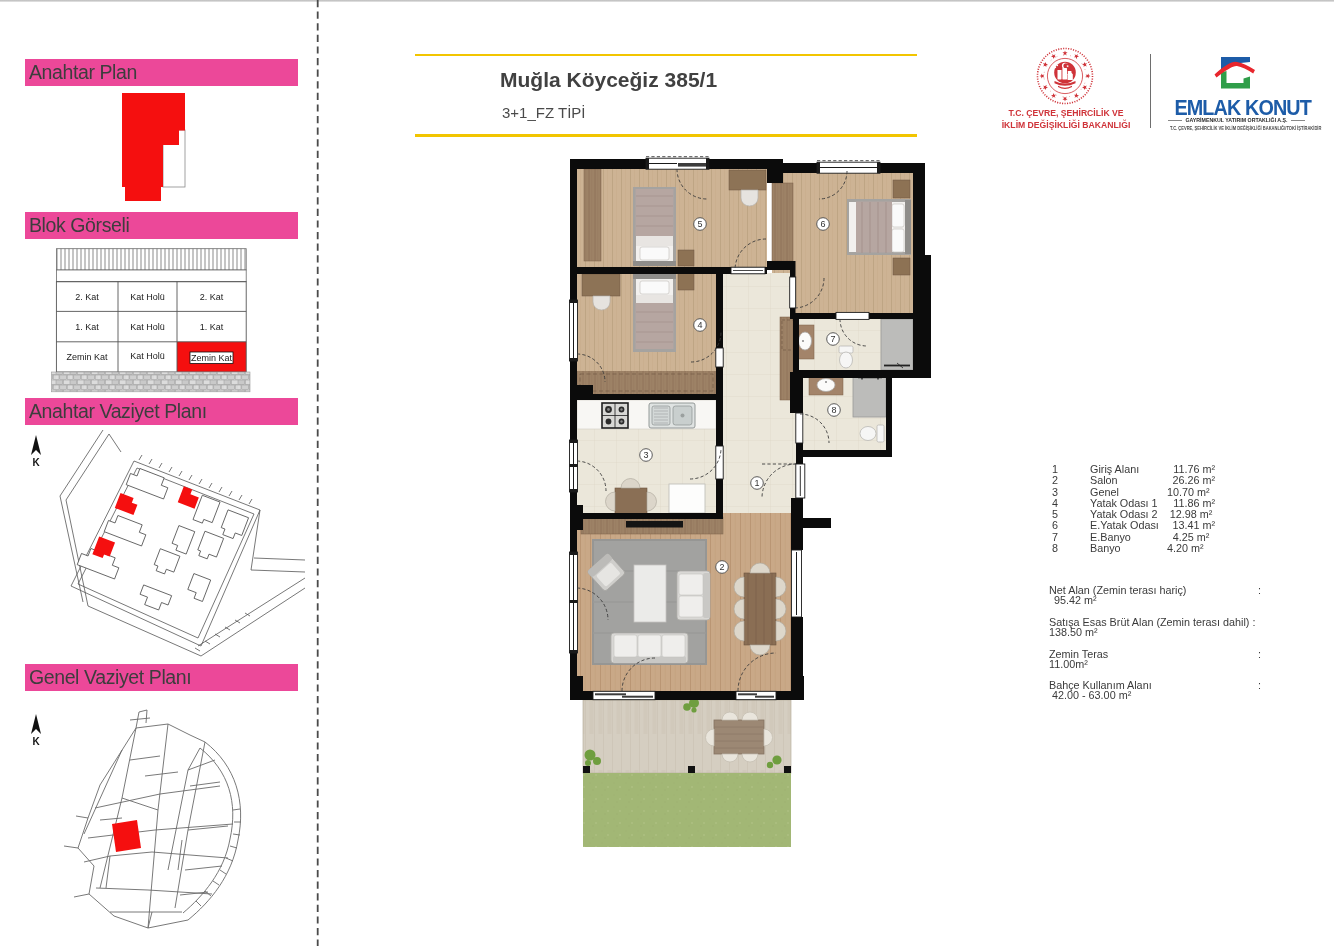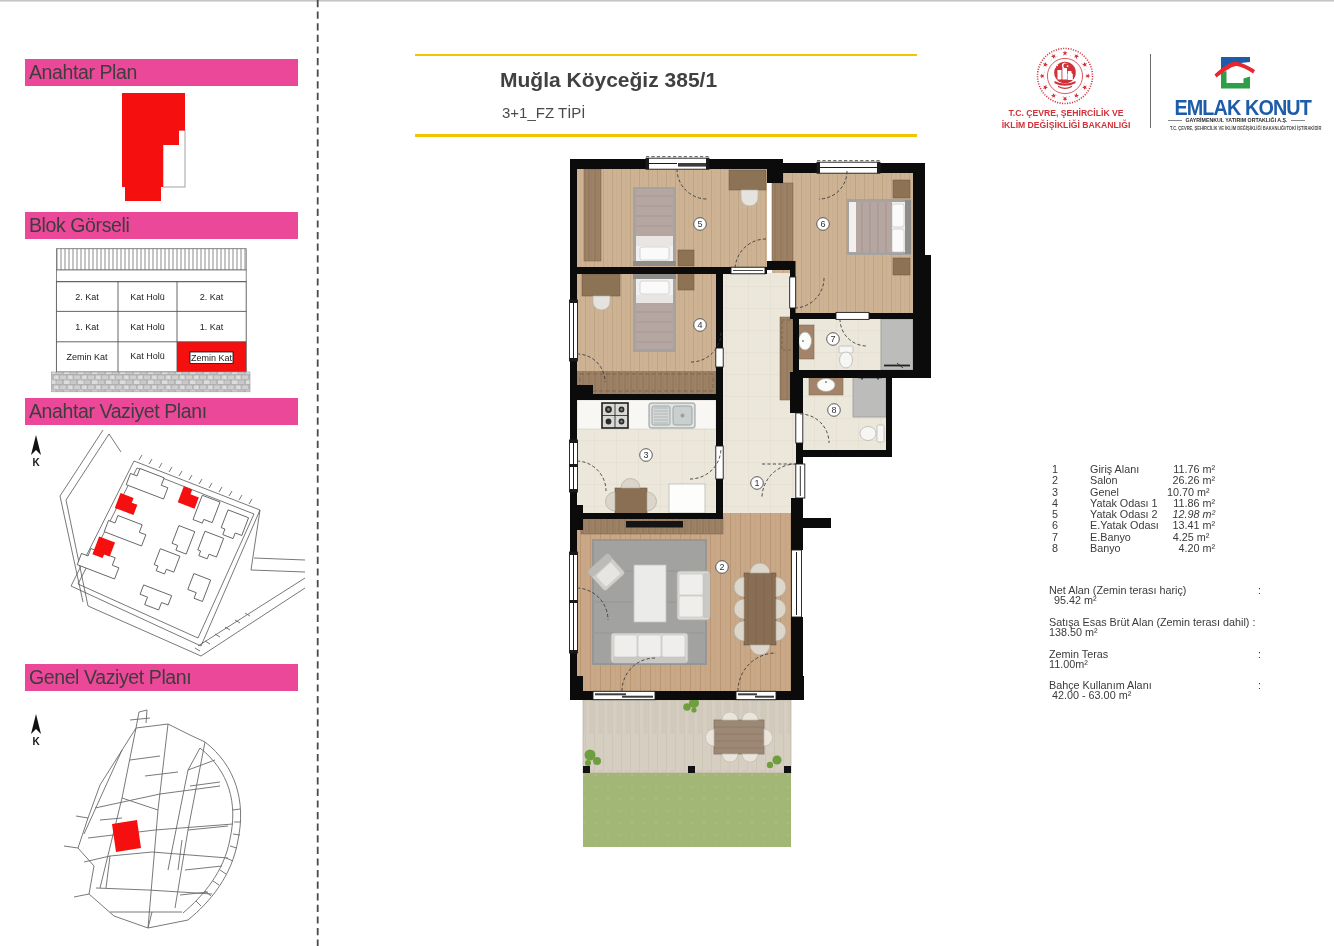--- a/index.html
+++ b/index.html
@@ -165,24 +165,24 @@
 
 <div class="abs" style="left:502px;top:104px;font-size:15px;color:#4a4a4a;">3+1_FZ TİPİ</div>
 
 <div class="abs" style="left:415px;top:134px;width:502px;height:2.6px;background:#f2c500;"></div>
 
 <div class="abs" style="left:1052px;top:464px;font-size:10.8px;color:#3a3a3a;line-height:11.3px;">
   <div><span style="display:inline-block;width:38px;">1</span><span style="display:inline-block;width:77px;">Giriş Alanı</span><span style="display:inline-block;width:48px;text-align:right;">11.76 m²</span></div>
   <div><span style="display:inline-block;width:38px;">2</span><span style="display:inline-block;width:77px;">Salon</span><span style="display:inline-block;width:48px;text-align:right;">26.26 m²</span></div>
   <div><span style="display:inline-block;width:38px;">3</span><span style="display:inline-block;width:77px;">Genel</span><span style="display:inline-block;width:48px;">10.70 m²</span></div>
   <div><span style="display:inline-block;width:38px;">4</span><span style="display:inline-block;width:77px;">Yatak Odası 1</span><span style="display:inline-block;width:48px;text-align:right;">11.86 m²</span></div>
-  <div><span style="display:inline-block;width:38px;">5</span><span style="display:inline-block;width:77px;">Yatak Odası 2</span><span style="display:inline-block;width:48px;text-align:right;font-style:italic;">12.98 m²</span></div>
+  <div><span style="display:inline-block;width:38px;">5</span><span style="display:inline-block;width:77px;">Yatak Odası 2</span><span style="display:inline-block;width:48px;text-align:center;">12.98 m²</span></div>
   <div><span style="display:inline-block;width:38px;">6</span><span style="display:inline-block;width:77px;">E.Yatak Odası</span><span style="display:inline-block;width:48px;text-align:right;">13.41 m²</span></div>
   <div><span style="display:inline-block;width:38px;">7</span><span style="display:inline-block;width:77px;">E.Banyo</span><span style="display:inline-block;width:48px;text-align:center;">4.25 m²</span></div>
-  <div><span style="display:inline-block;width:38px;">8</span><span style="display:inline-block;width:77px;">Banyo</span><span style="display:inline-block;width:48px;text-align:right;">4.20 m²</span></div>
+  <div><span style="display:inline-block;width:38px;">8</span><span style="display:inline-block;width:77px;">Banyo</span><span style="display:inline-block;width:48px;">4.20 m²</span></div>
 </div>
 
 <div class="abs" style="left:1049px;top:586px;font-size:10.8px;color:#3a3a3a;width:260px;line-height:9.9px;">
   <div style="position:relative;">Net Alan (Zemin terası hariç)<span style="position:absolute;left:209px;">:</span></div>
   <div style="margin-left:5px;">95.42 m²</div>
   <div style="position:relative;margin-top:12px;">Satışa Esas Brüt Alan (Zemin terası dahil) :</div>
   <div>138.50 m²</div>
   <div style="position:relative;margin-top:12px;">Zemin Teras<span style="position:absolute;left:209px;">:</span></div>
   <div>11.00m²</div>
   <div style="position:relative;margin-top:12px;">Bahçe Kullanım Alanı<span style="position:absolute;left:209px;">:</span></div>

